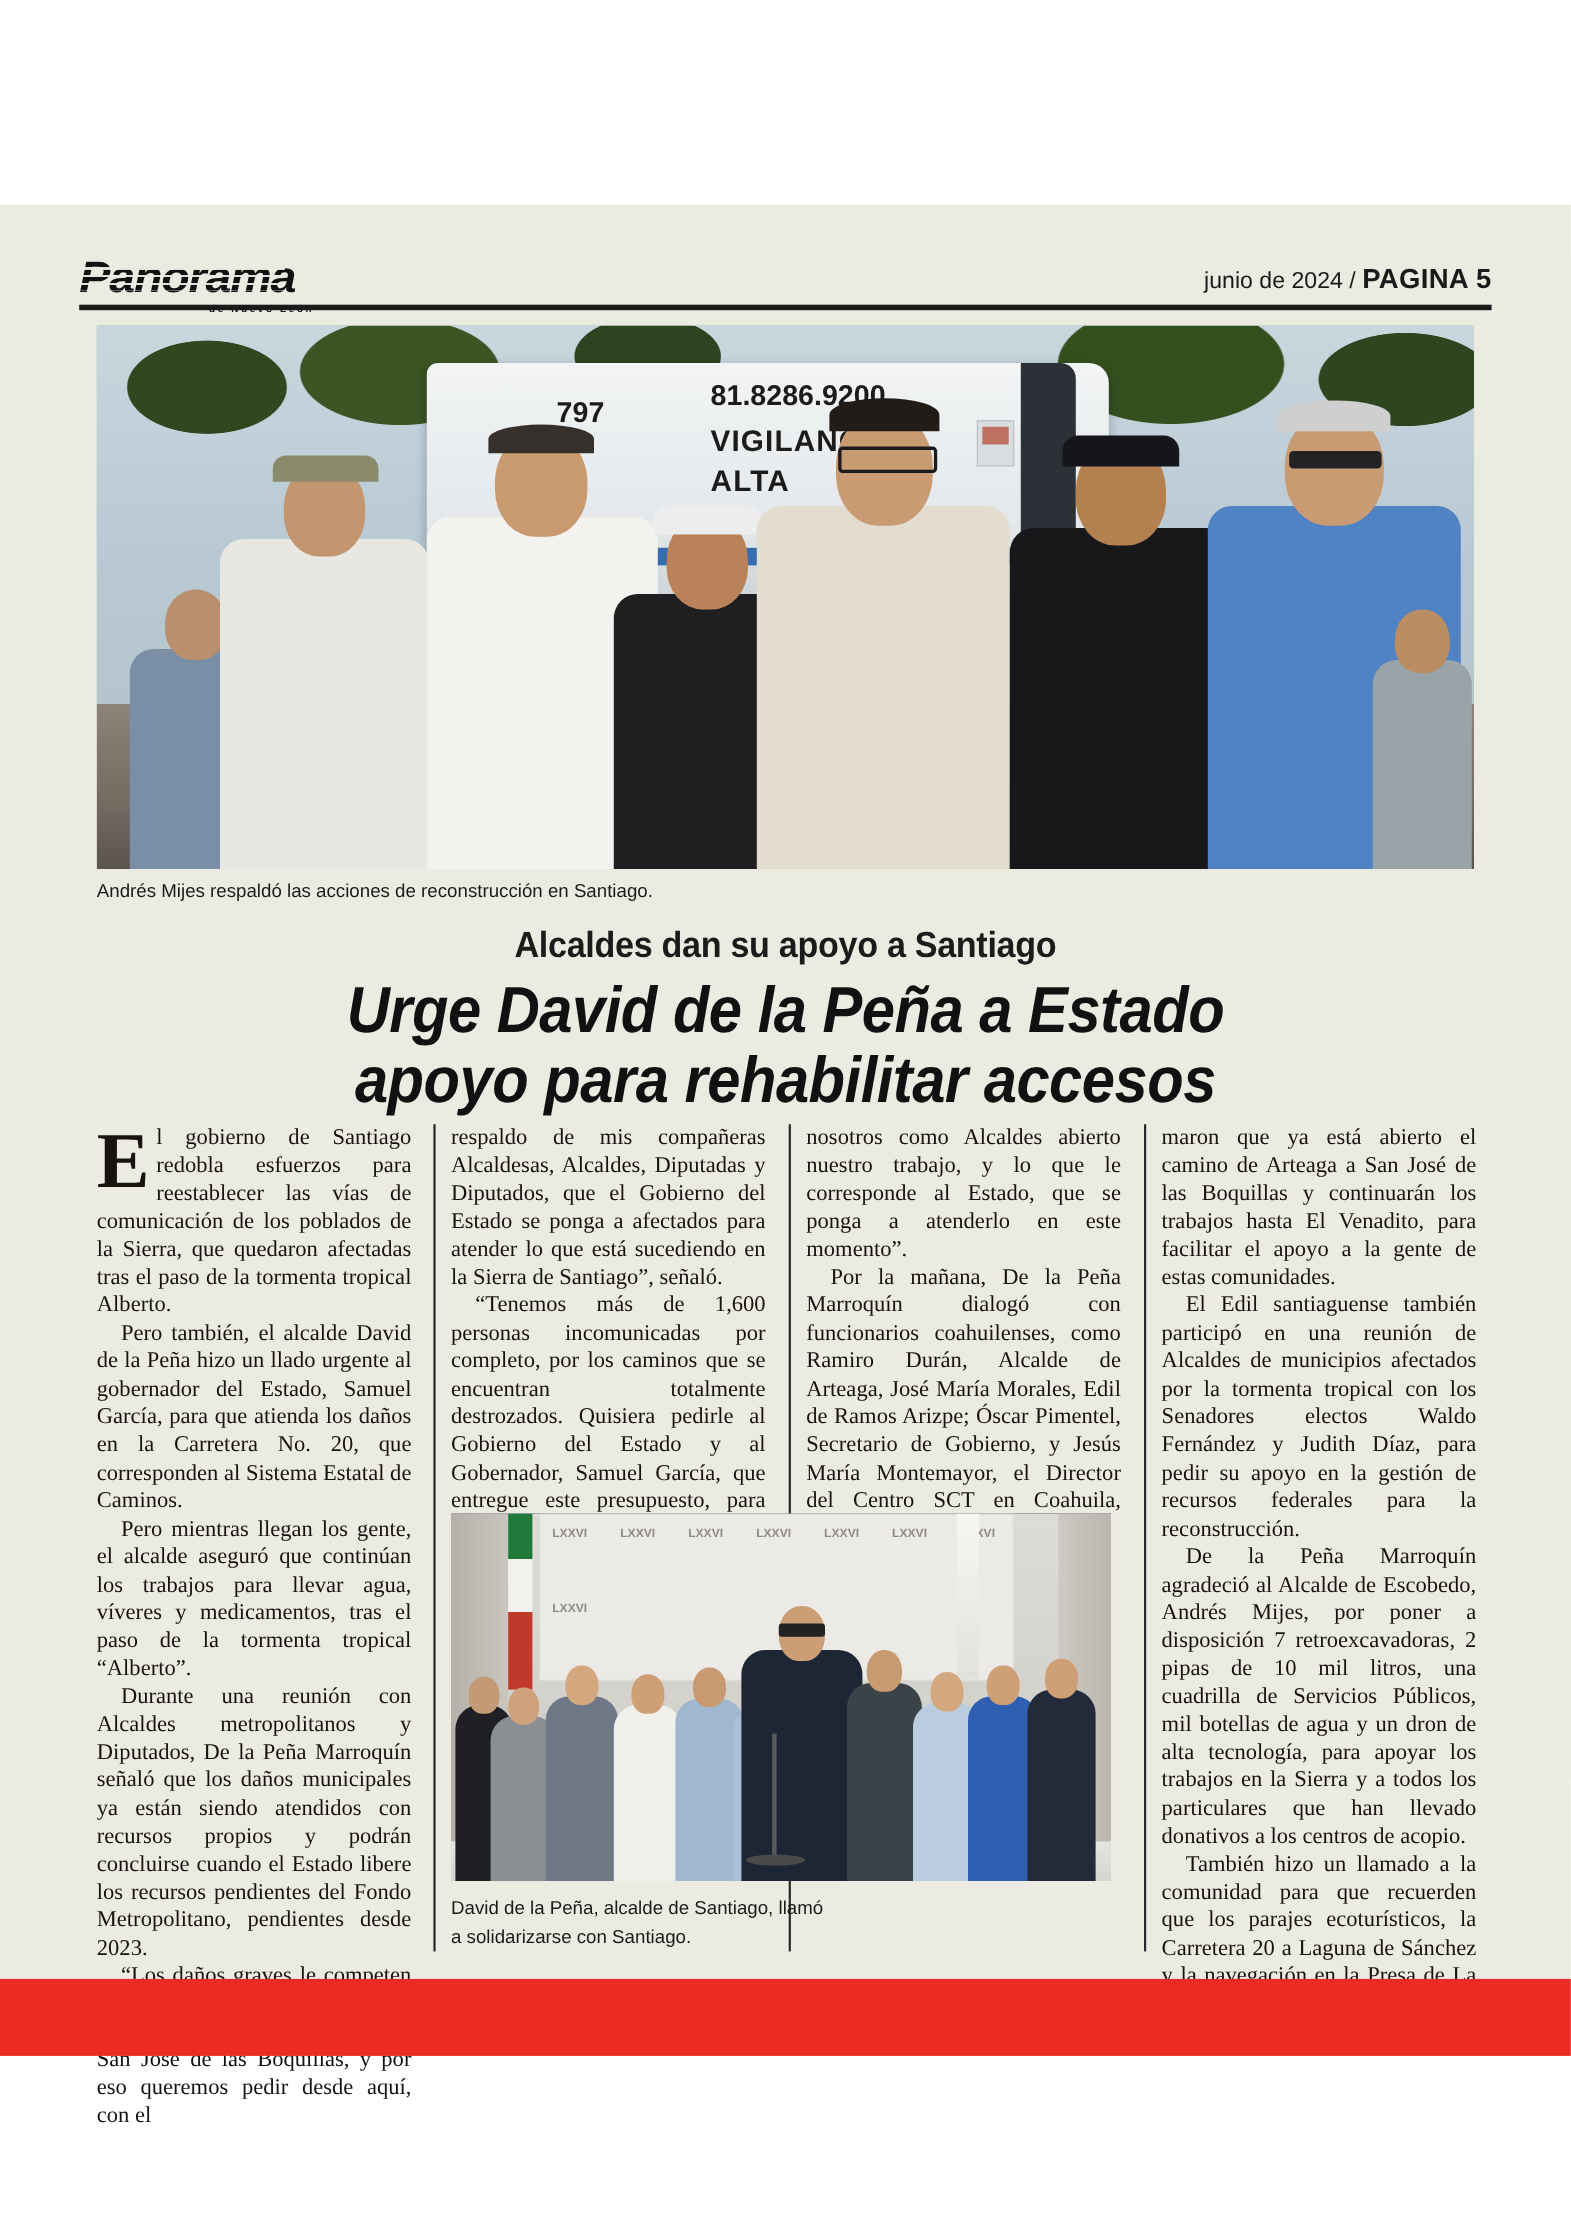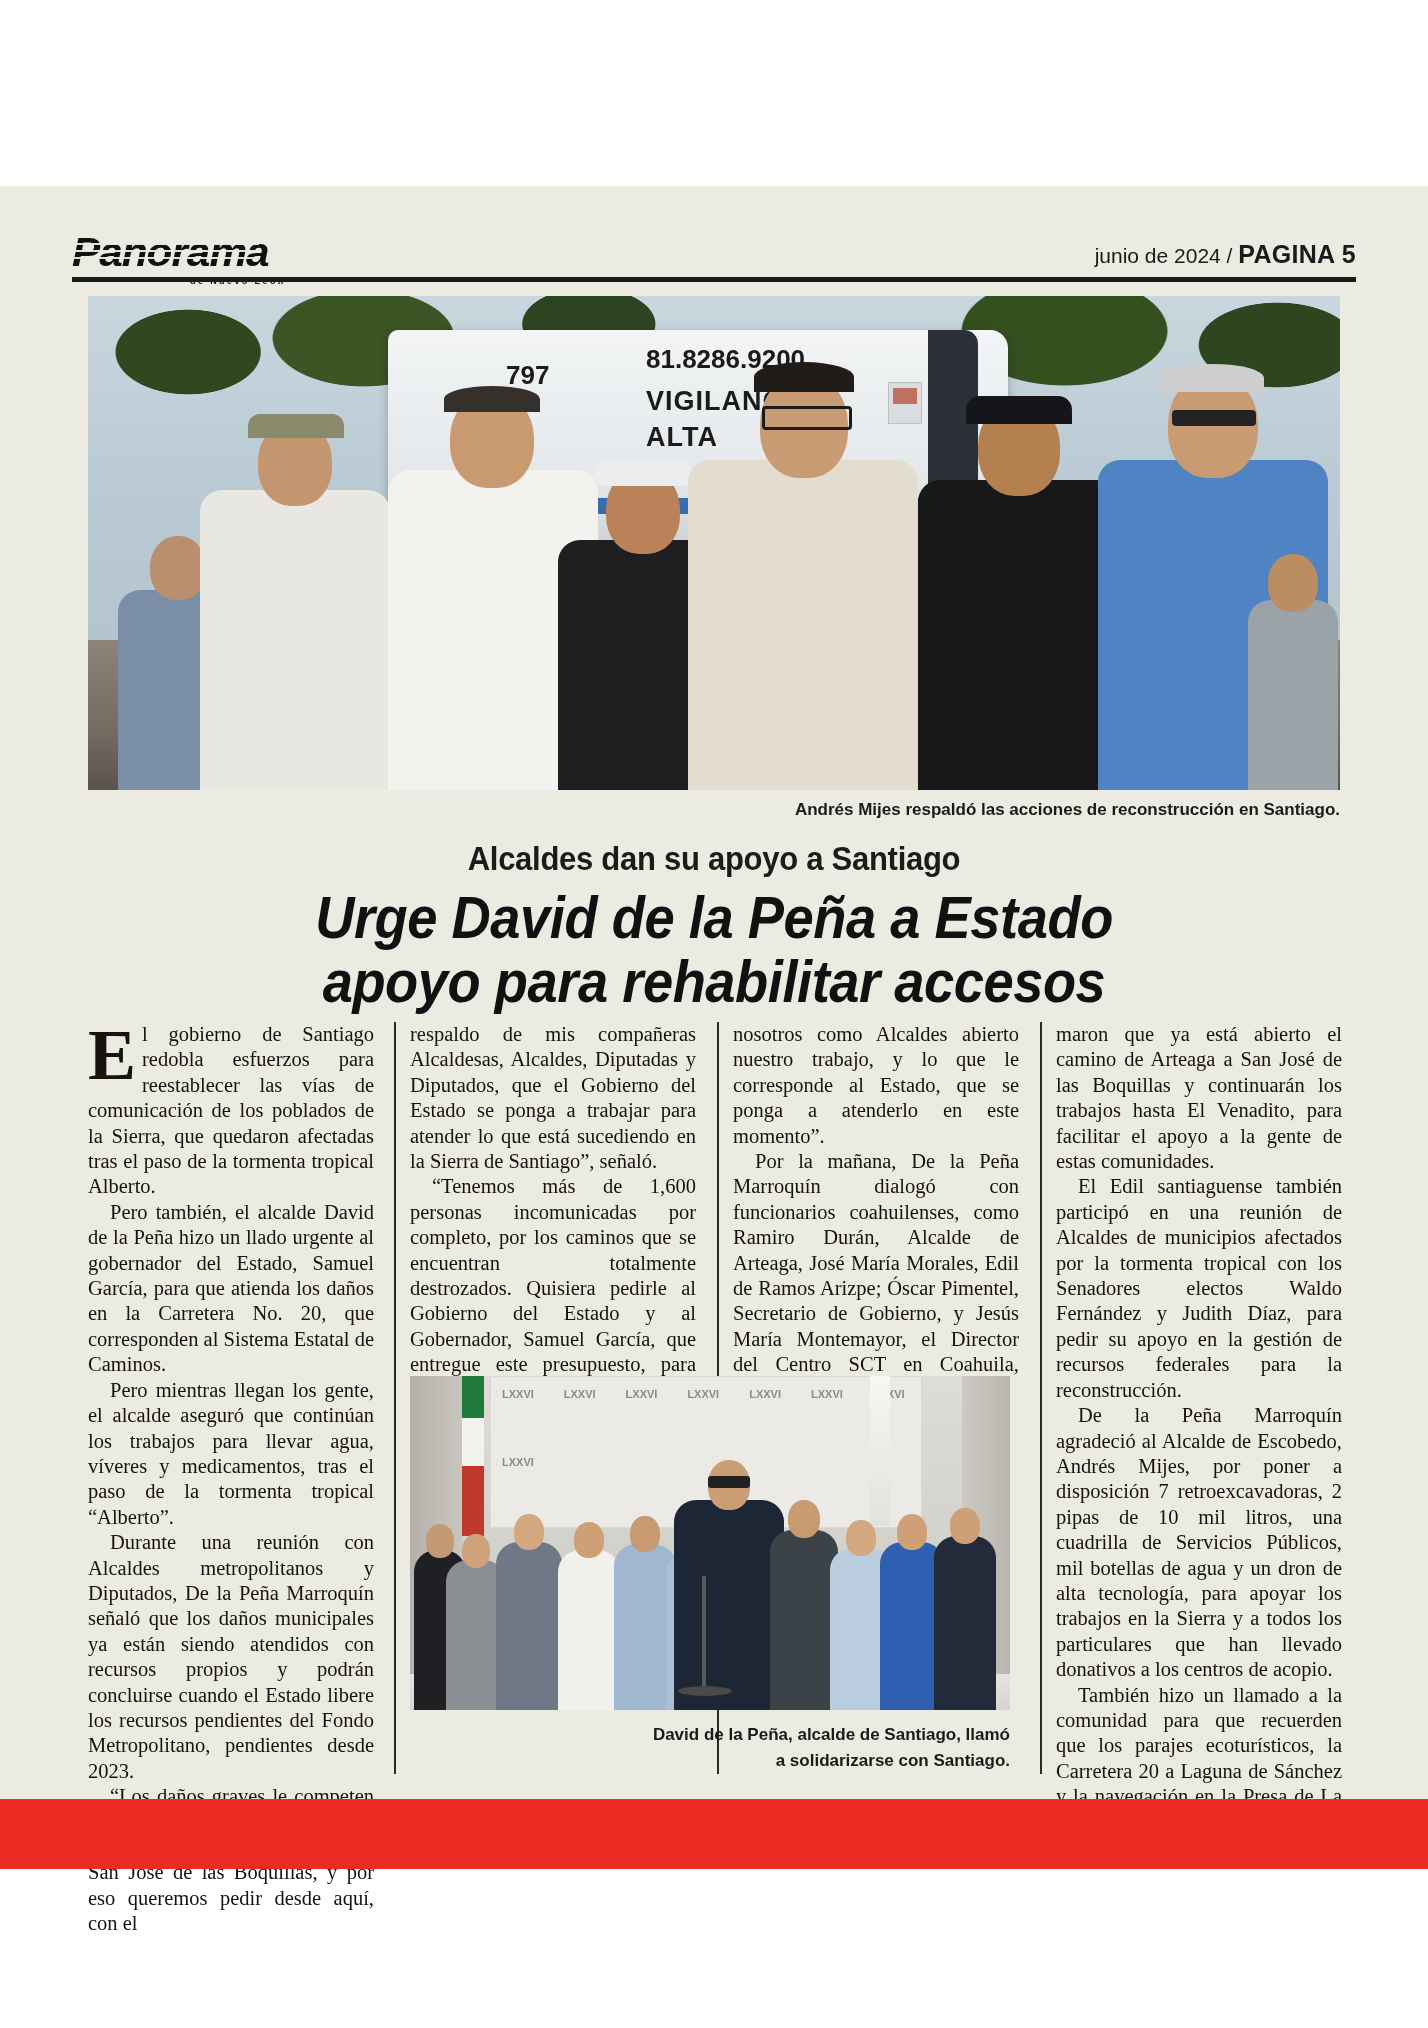--- a/index.html
+++ b/index.html
@@ -107,21 +107,21 @@
   .van-crest{position:absolute;right:86px;top:52px;width:32px;height:40px;background:#d9dde0;border:1px solid #b9bfc3;}
   .van-crest::after{content:"";position:absolute;left:4px;top:5px;width:24px;height:16px;background:#b3442c;opacity:.7;}
   .van-door{position:absolute;right:30px;top:0;width:50px;height:200px;background:#2b3136;border-radius:0 14px 0 0;}
 
   .fig{position:absolute;bottom:0;}
   .head{position:absolute;border-radius:48% 48% 44% 44%;}
   .body{position:absolute;border-radius:22px 22px 0 0;}
 
   .cap{
     font-family:"Liberation Sans", sans-serif;
-    font-weight:bold;font-size:17px;color:#1a1a1a;text-align:right;
+    font-weight:normal;font-size:17px;color:#1a1a1a;text-align:left;
   }
   .hero-cap{position:absolute;left:88px;top:800px;width:1252px;}
 
   
   .kicker{
     position:absolute;left:88px;top:840px;width:1252px;text-align:center;
     font-family:"Liberation Sans", sans-serif;
     font-weight:bold;font-size:33px;color:#1b1b1b;letter-spacing:-0.3px;
     transform:scaleX(.94);transform-origin:center;
   }
@@ -280,21 +280,21 @@
 
     <div class="col col1">
       <p class="first"><span class="dropcap">E</span><span>l gobierno de Santiago redobla esfuerzos para reestablecer las vías de comunicación de los poblados de la Sierra, que quedaron afectadas tras el paso de la tormenta tropical Alberto.</span></p>
       <p>Pero también, el alcalde David de la Peña hizo un llado urgente al gobernador del Estado, Samuel García, para que atienda los daños en la Carretera No. 20, que corresponden al Sistema Estatal de Caminos.</p>
       <p>Pero mientras llegan los gente, el alcalde aseguró que continúan los trabajos para llevar agua, víveres y medicamentos, tras el paso de la tormenta tropical “Alberto”.</p>
       <p>Durante una reunión con Alcaldes metropolitanos y Diputados, De la Peña Marroquín señaló que los daños municipales ya están siendo atendidos con recursos propios y podrán concluirse cuando el Estado libere los recursos pendientes del Fondo Metropolitano, pendientes desde 2023.</p>
       <p>“Los daños graves le competen al Gobierno del Estado, que es la Carretera No. 20 y el entronque a San José de las Boquillas, y por eso queremos pedir desde aquí, con el</p>
     </div>
 
     <div class="col col2">
-      <p class="first">respaldo de mis compañeras Alcaldesas, Alcaldes, Diputadas y Diputados, que el Gobierno del Estado se ponga a trabajar para atender lo que está sucediendo en la Sierra de Santiago”, señaló.</p>
+      <p class="first">respaldo de mis compañeras Alcaldesas, Alcaldes, Diputadas y Diputados, que el Gobierno del Estado se ponga a afectados para atender lo que está sucediendo en la Sierra de Santiago”, señaló.</p>
       <p>“Tenemos más de 1,600 personas incomunicadas por completo, por los caminos que se encuentran totalmente destrozados. Quisiera pedirle al Gobierno del Estado y al Gobernador, Samuel García, que entregue este presupuesto, para que</p>
     </div>
 
     <div class="col col3">
       <p class="first">nosotros como Alcaldes abierto nuestro trabajo, y lo que le corresponde al Estado, que se ponga a atenderlo en este momento”.</p>
       <p>Por la mañana, De la Peña Marroquín dialogó con funcionarios coahuilenses, como Ramiro Durán, Alcalde de Arteaga, José María Morales, Edil de Ramos Arizpe; Óscar Pimentel, Secretario de Gobierno, y Jesús María Montemayor, el Director del Centro SCT en Coahuila, quienes le infor-</p>
     </div>
 
     <div class="col col4">
       <p class="first">maron que ya está abierto el camino de Arteaga a San José de las Boquillas y continuarán los trabajos hasta El Venadito, para facilitar el apoyo a la gente de estas comunidades.</p>

